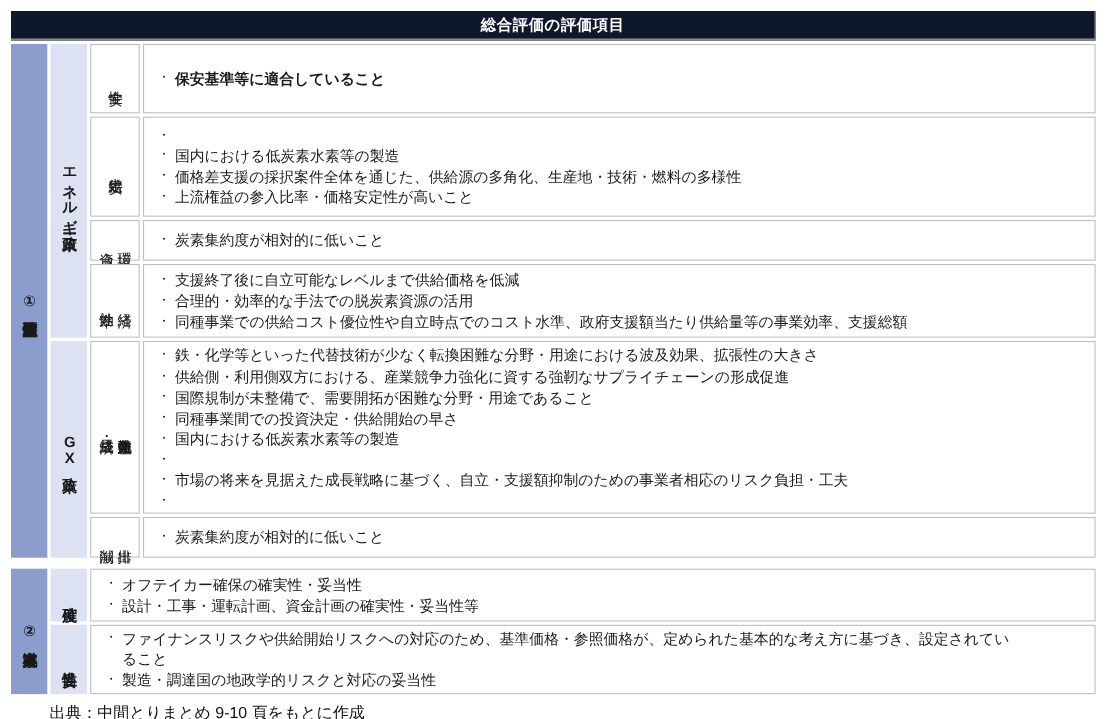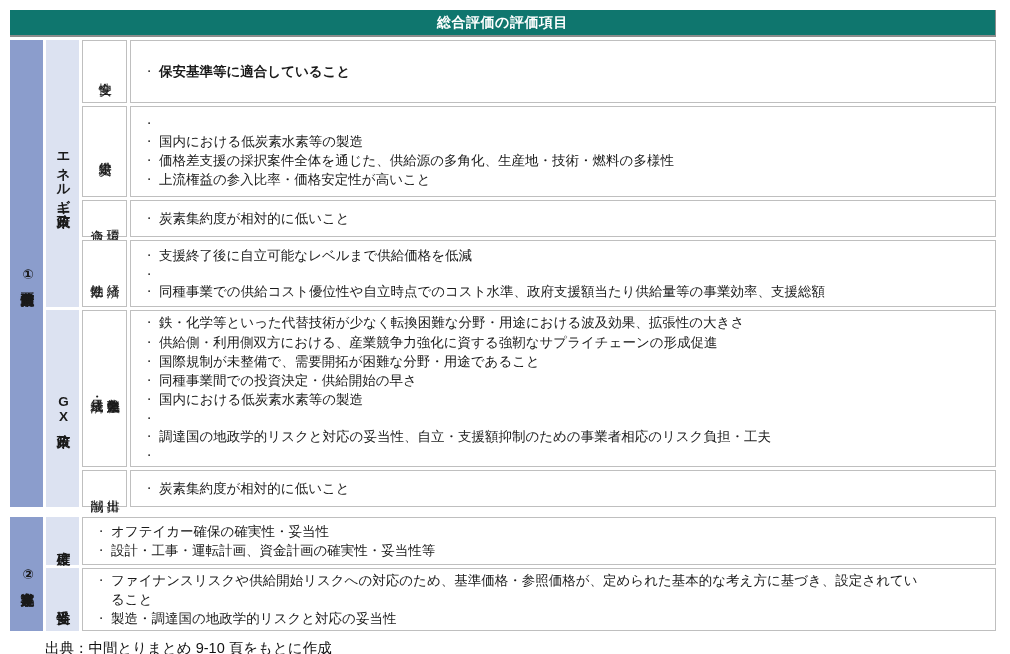--- a/index.html
+++ b/index.html
@@ -7,21 +7,21 @@
   body {
     font-family: "Liberation Sans", "DejaVu Sans", sans-serif;
     color: #1a1a1a;
     overflow: hidden;
   }
   .page { padding: 10px 0 0 10px; width: 1010px; }
 
   
   .title-bar {
     width: 986px; height: 27px;
-    background: #0f766e;
+    background: #0f172a;
     border-bottom: 2px solid #8C8C8C;
     border-right: 1px solid #8C8C8C;
     display: flex; align-items: center; justify-content: center;
   }
   .title-bar .title {
     color: #ffffff; font-weight: bold; font-size: 14px; letter-spacing: .5px;
   }
 
   
   .eval-table {
@@ -153,20 +153,21 @@
           <span class="btext">炭素集約度が相対的に低いこと</span>
         </div>
       </div>
     <div class="content" style="grid-column:4; grid-row:4;">
         <div class="bullet">
           <span class="marker">・</span>
           <span class="btext">支援終了後に自立可能なレベルまで供給価格を低減</span>
         </div>
         <div class="bullet">
           <span class="marker">・</span>
+          <span class="btext">合理的・効率的な手法での脱炭素資源の活用</span>
         </div>
         <div class="bullet">
           <span class="marker">・</span>
           <span class="btext">同種事業での供給コスト優位性や自立時点でのコスト水準、政府支援額当たり供給量等の事業効率、支援総額</span>
         </div>
       </div>
     <div class="content" style="grid-column:4; grid-row:5;">
         <div class="bullet">
           <span class="marker">・</span>
           <span class="btext">鉄・化学等といった代替技術が少なく転換困難な分野・用途における波及効果、拡張性の大きさ</span>
@@ -185,21 +186,21 @@
         </div>
         <div class="bullet">
           <span class="marker">・</span>
           <span class="btext">国内における低炭素水素等の製造</span>
         </div>
         <div class="bullet">
           <span class="marker">・</span>
         </div>
         <div class="bullet">
           <span class="marker">・</span>
-          <span class="btext">調達国の地政学的リスクと対応の妥当性、自立・支援額抑制のための事業者相応のリスク負担・工夫</span>
+          <span class="btext">市場の将来を見据えた成長戦略に基づく、自立・支援額抑制のための事業者相応のリスク負担・工夫</span>
         </div>
         <div class="bullet">
           <span class="marker">・</span>
         </div>
       </div>
     <div class="content" style="grid-column:4; grid-row:6;">
         <div class="bullet">
           <span class="marker">・</span>
           <span class="btext">炭素集約度が相対的に低いこと</span>
         </div>

